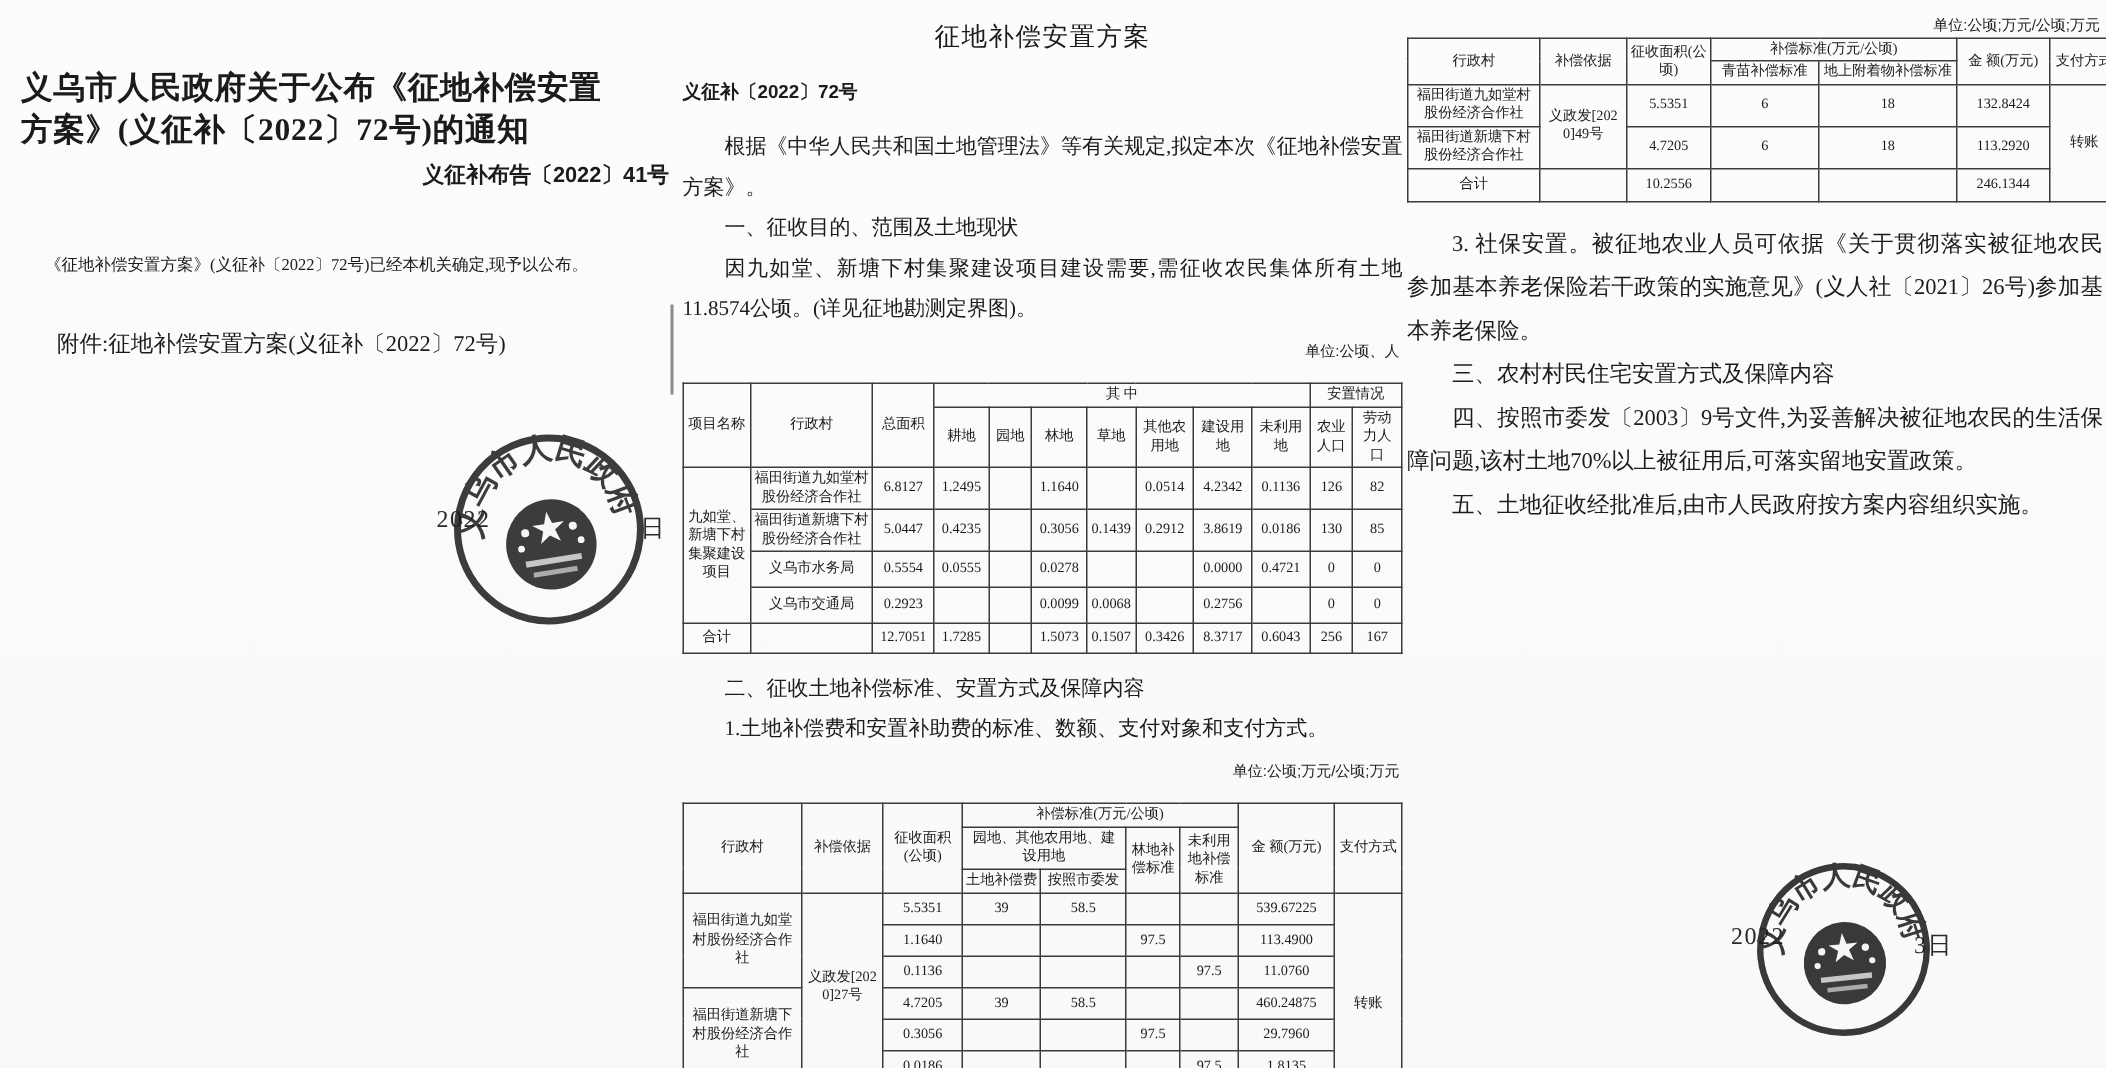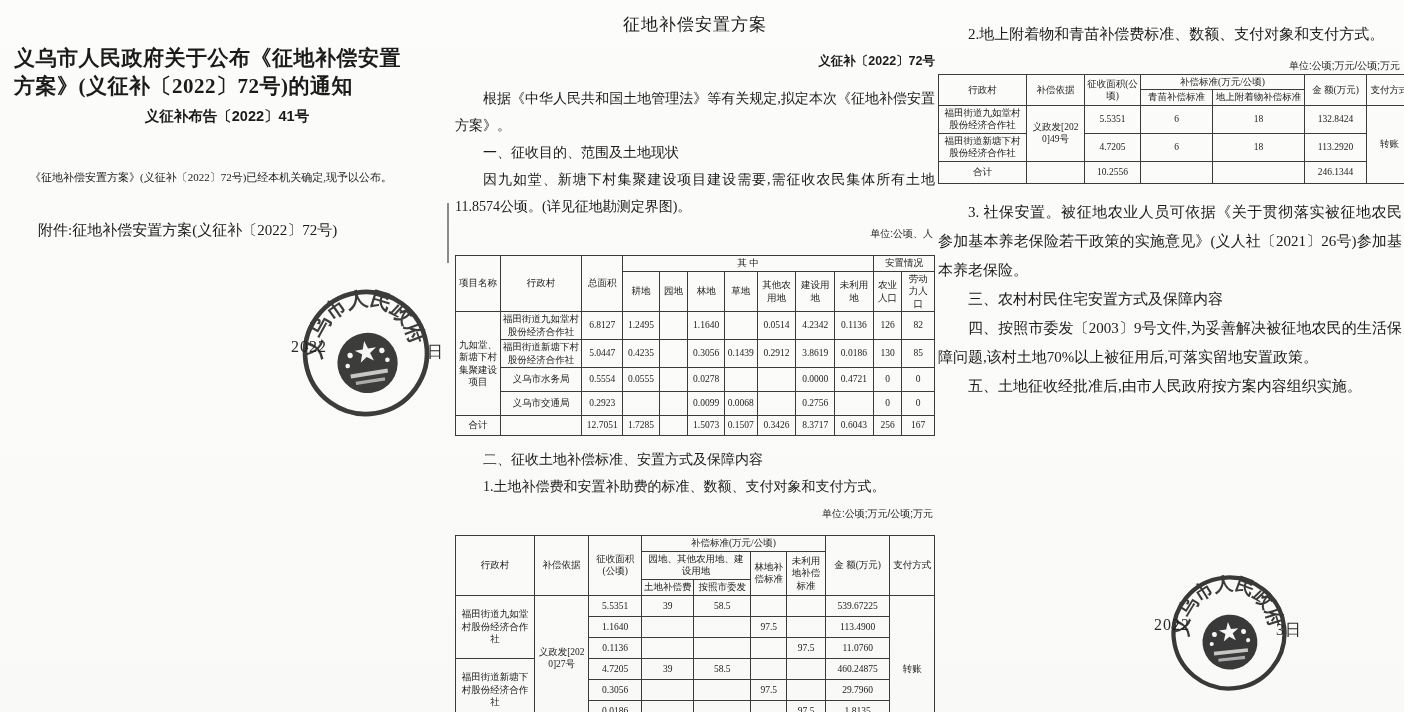--- a/index.html
+++ b/index.html
@@ -12,28 +12,28 @@
   }
   .canvas { position:relative; width:1404px; height:712px; background:linear-gradient(180deg,#fcfcfb 0%,#f9f9f7 100%); }
 
   .page { position:absolute; top:0; }
   .page1 { left:8px;  width:438px; }
   .page2 { left:455px; width:480px; }
   .page3 { left:938px; width:464px; }
 
   
   .p1-title { margin:44px 6px 0; font-size:21px; font-weight:bold; line-height:28px; letter-spacing:0.5px; }
-  .p1-docno { margin-top:7px; text-align:center; font-size:14.5px; font-weight:bold; font-family:"Liberation Sans","DejaVu Sans",sans-serif; }
+  .p1-docno { margin-top:7px; text-align:right; font-size:14.5px; font-weight:bold; font-family:"Liberation Sans","DejaVu Sans",sans-serif; }
   .p1-para  { margin:38px 0 0; font-size:11px; line-height:27px; text-indent:2em; text-align:justify;font-family:Liberation Serif, serif; }
   .p1-attach{ margin:26px 0 0; font-size:15px; line-height:27px; text-indent:2em; }
   .unit-label { text-align:right; font-size:10px; font-family:"Liberation Sans","DejaVu Sans",sans-serif; color:#222; }
 
   
   .p2-title { margin-top:13px; text-align:center; font-size:17px; font-weight:normal; font-family:"Liberation Sans","DejaVu Sans",sans-serif; letter-spacing:1px; }
-  .p2-docno { margin-top:17px; text-align:right; font-size:12.5px; font-weight:bold; font-family:"Liberation Sans","DejaVu Sans",sans-serif; }
+  .p2-docno { margin-top:17px; text-align:left; font-size:12.5px; font-weight:bold; font-family:"Liberation Sans","DejaVu Sans",sans-serif; }
   .p2-para  { margin:15px 0 0; font-size:14px; line-height:27px; text-indent:2em; text-align:justify; }
   .p2-head  { margin:0; font-size:14px; line-height:27px; text-indent:2em; font-weight:normal;font-family:Liberation Serif, serif; }
   .p2-unit  { margin:7px 2px 14px 0; }
 
   
   .p3-item  { margin:20px 0 0; font-size:15px; line-height:29px; text-indent:2em; text-align:justify; }
   .p3-para  { margin:0; font-size:15px; line-height:29px; text-indent:2em; text-align:justify; }
   .p3-unit  { margin:10px 2px 1px 0; }
 
   
@@ -311,21 +311,20 @@
           <td></td>
           <td></td>
           <td></td>
           <td>1156.0965</td>
         </tr>
       </tbody>
     </table>
   </section>
 
   <section class="page page3">
-    <p class="p3-item">2.地上附着物和青苗补偿费标准、数额、支付对象和支付方式。</p>
 
     <div class="unit-label p3-unit">单位:公顷;万元/公顷;万元</div>
 
     <table class="doc-table t3">
       <colgroup>
         <col style="width:88px">
           <col style="width:58px">
           <col style="width:56px">
         <col style="width:72px">
           <col style="width:92px">

